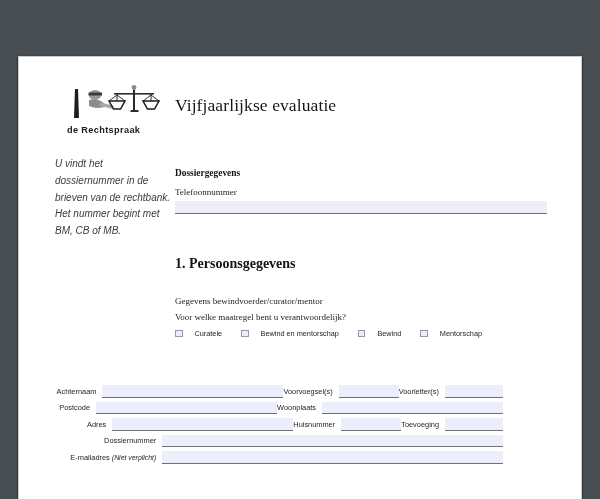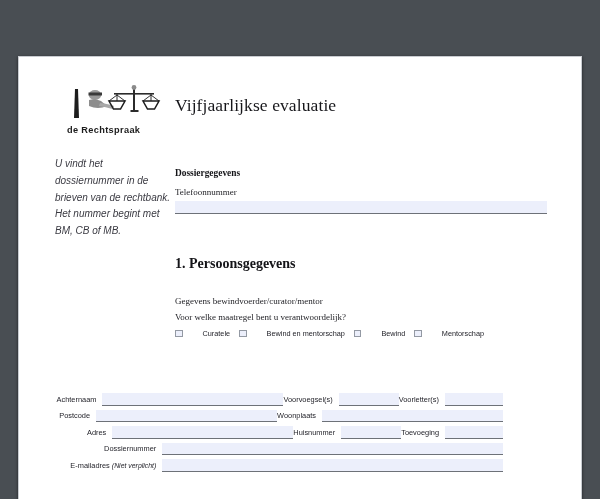--- a/index.html
+++ b/index.html
@@ -136,38 +136,38 @@
     font-size: 14px;
     color: #141418;
   }
 
   .chk-row {
     display: flex;
     align-items: center;
     gap: 5px;
     margin-top: 7px;
   }
-  .chk-item { display: flex; align-items: center; gap: 20px; margin-right: 4px; }
+  .chk-item { display: flex; align-items: center; gap: 12px; margin-right: 14px; }
   .chk-box {
     width: 7.5px; height: 7.5px;
     background: #eceffb;
     border: 1px solid #9399a3;
     flex: 0 0 auto;
   }
   .chk-lbl {
     font-family: "Liberation Sans", sans-serif;
     font-size: 7.3px;
     color: #24242b;
     white-space: nowrap;
   }
 
   
   .addr-grid {
     position: absolute;
-    left: 0; top: 334px;
+    left: 0; top: 326px;
     width: 484px;
   }
   .addr-row {
     display: flex;
     align-items: center;
     height: 16.5px;
   }
   .cap {
     font-family: "Liberation Sans", sans-serif;
     font-size: 7.4px;

